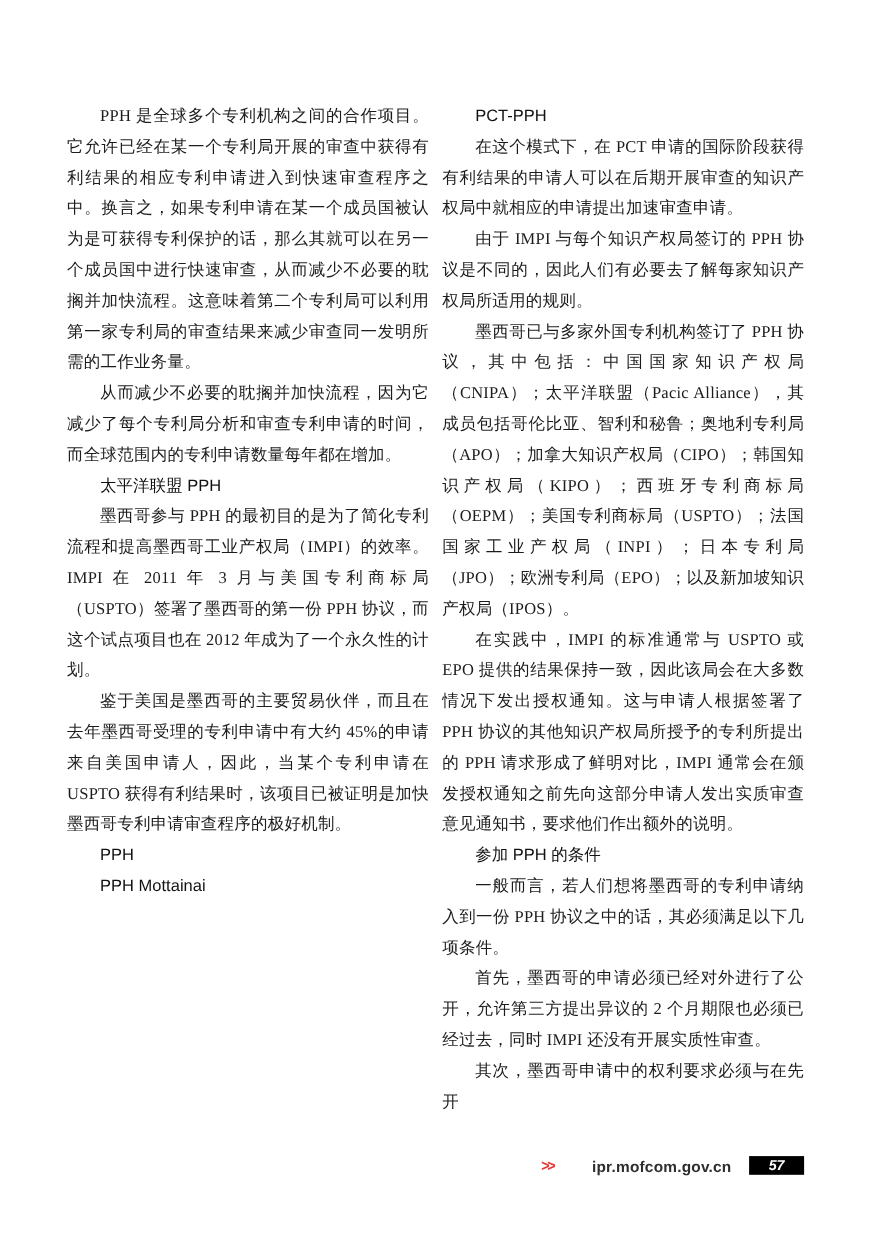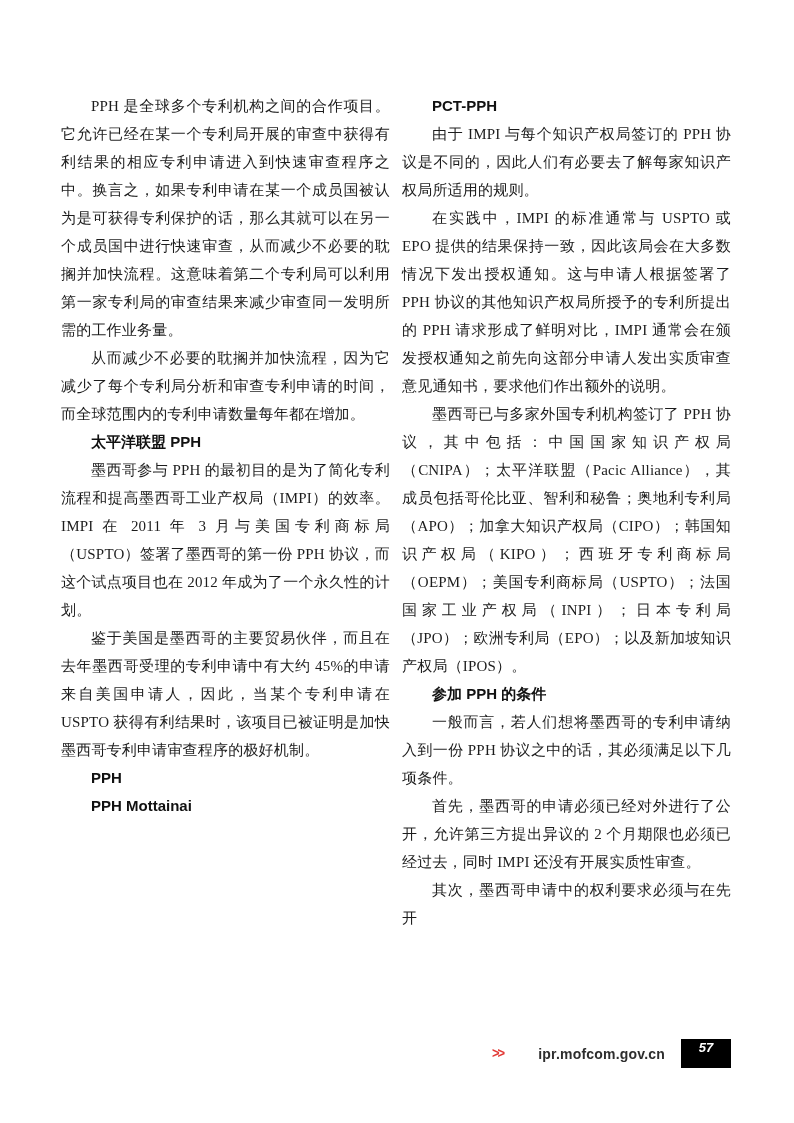--- a/index.html
+++ b/index.html
@@ -28,21 +28,21 @@
     font-size: 15px;
     line-height: 28px;
     text-align: justify;
     text-justify: inter-ideograph;
     text-indent: 2em;
     letter-spacing: 0.2px;
     color: #1c1c1c;
   }
   .heading {
     font-family: "Liberation Sans", "DejaVu Sans", sans-serif;
-    font-weight: 700;
+    font-weight: 400;
     font-size: 15px;
     line-height: 28px;
     text-indent: 2em;
     color: #111111;
     white-space: nowrap;
     overflow: hidden;
   }
   .footer {
     position: absolute;
     right: 63px;
@@ -61,21 +61,21 @@
   .url {
     font-size: 14px;
     font-weight: 600;
     color: #2e2e2e;
     letter-spacing: 0.2px;
     padding-left: 28px;
   }
   .pagebox {
     margin-left: 16px;
     width: 50px;
-    height: 29px;
+    height: 17px;
     background: #000000;
     color: #ffffff;
     font-size: 13px;
     font-weight: 700;
     font-style: italic;
     text-align: center;
     line-height: 17px;
   }
 </style>
 </head>
@@ -86,23 +86,24 @@
       <div class="para">PPH 是全球多个专利机构之间的合作项目。它允许已经在某一个专利局开展的审查中获得有利结果的相应专利申请进入到快速审查程序之中。换言之，如果专利申请在某一个成员国被认为是可获得专利保护的话，那么其就可以在另一个成员国中进行快速审查，从而减少不必要的耽搁并加快流程。这意味着第二个专利局可以利用第一家专利局的审查结果来减少审查同一发明所需的工作业务量。</div>
       <div class="para">从而减少不必要的耽搁并加快流程，因为它减少了每个专利局分析和审查专利申请的时间，而全球范围内的专利申请数量每年都在增加。</div>
       <div class="heading">太平洋联盟 PPH</div>
       <div class="para">墨西哥参与 PPH 的最初目的是为了简化专利流程和提高墨西哥工业产权局（IMPI）的效率。IMPI 在 2011 年 3 月与美国专利商标局（USPTO）签署了墨西哥的第一份 PPH 协议，而这个试点项目也在 2012 年成为了一个永久性的计划。</div>
       <div class="para">鉴于美国是墨西哥的主要贸易伙伴，而且在去年墨西哥受理的专利申请中有大约 45%的申请来自美国申请人，因此，当某个专利申请在 USPTO 获得有利结果时，该项目已被证明是加快墨西哥专利申请审查程序的极好机制。</div>
       <div class="heading">PPH</div>
       <div class="heading">PPH Mottainai</div>
     </div>
   <div class="column">
       <div class="heading">PCT-PPH</div>
+      <div class="para">在这个模式下，在 PCT 申请的国际阶段获得有利结果的申请人可以在后期开展审查的知识产权局中就相应的申请提出加速审查申请。</div>
       <div class="para">由于 IMPI 与每个知识产权局签订的 PPH 协议是不同的，因此人们有必要去了解每家知识产权局所适用的规则。</div>
+      <div class="para">墨西哥已与多家外国专利机构签订了 PPH 协议，其中包括：中国国家知识产权局（CNIPA）；太平洋联盟（Pacic Alliance），其成员包括哥伦比亚、智利和秘鲁；奥地利专利局（APO）；加拿大知识产权局（CIPO）；韩国知识产权局（KIPO）；西班牙专利商标局（OEPM）；美国专利商标局（USPTO）；法国国家工业产权局（INPI）；日本专利局（JPO）；欧洲专利局（EPO）；以及新加坡知识产权局（IPOS）。</div>
       <div class="para">在实践中，IMPI 的标准通常与 USPTO 或 EPO 提供的结果保持一致，因此该局会在大多数情况下发出授权通知。这与申请人根据签署了 PPH 协议的其他知识产权局所授予的专利所提出的 PPH 请求形成了鲜明对比，IMPI 通常会在颁发授权通知之前先向这部分申请人发出实质审查意见通知书，要求他们作出额外的说明。</div>
-      <div class="para">墨西哥已与多家外国专利机构签订了 PPH 协议，其中包括：中国国家知识产权局（CNIPA）；太平洋联盟（Pacic Alliance），其成员包括哥伦比亚、智利和秘鲁；奥地利专利局（APO）；加拿大知识产权局（CIPO）；韩国知识产权局（KIPO）；西班牙专利商标局（OEPM）；美国专利商标局（USPTO）；法国国家工业产权局（INPI）；日本专利局（JPO）；欧洲专利局（EPO）；以及新加坡知识产权局（IPOS）。</div>
       <div class="heading">参加 PPH 的条件</div>
       <div class="para">一般而言，若人们想将墨西哥的专利申请纳入到一份 PPH 协议之中的话，其必须满足以下几项条件。</div>
       <div class="para">首先，墨西哥的申请必须已经对外进行了公开，允许第三方提出异议的 2 个月期限也必须已经过去，同时 IMPI 还没有开展实质性审查。</div>
       <div class="para">其次，墨西哥申请中的权利要求必须与在先开</div>
     </div>
 </div>
 
 <div class="footer">
   <span class="chevrons" style="color: rgb(226, 58, 54);">&gt;&gt;</span>
   <span class="url">ipr.mofcom.gov.cn</span>

